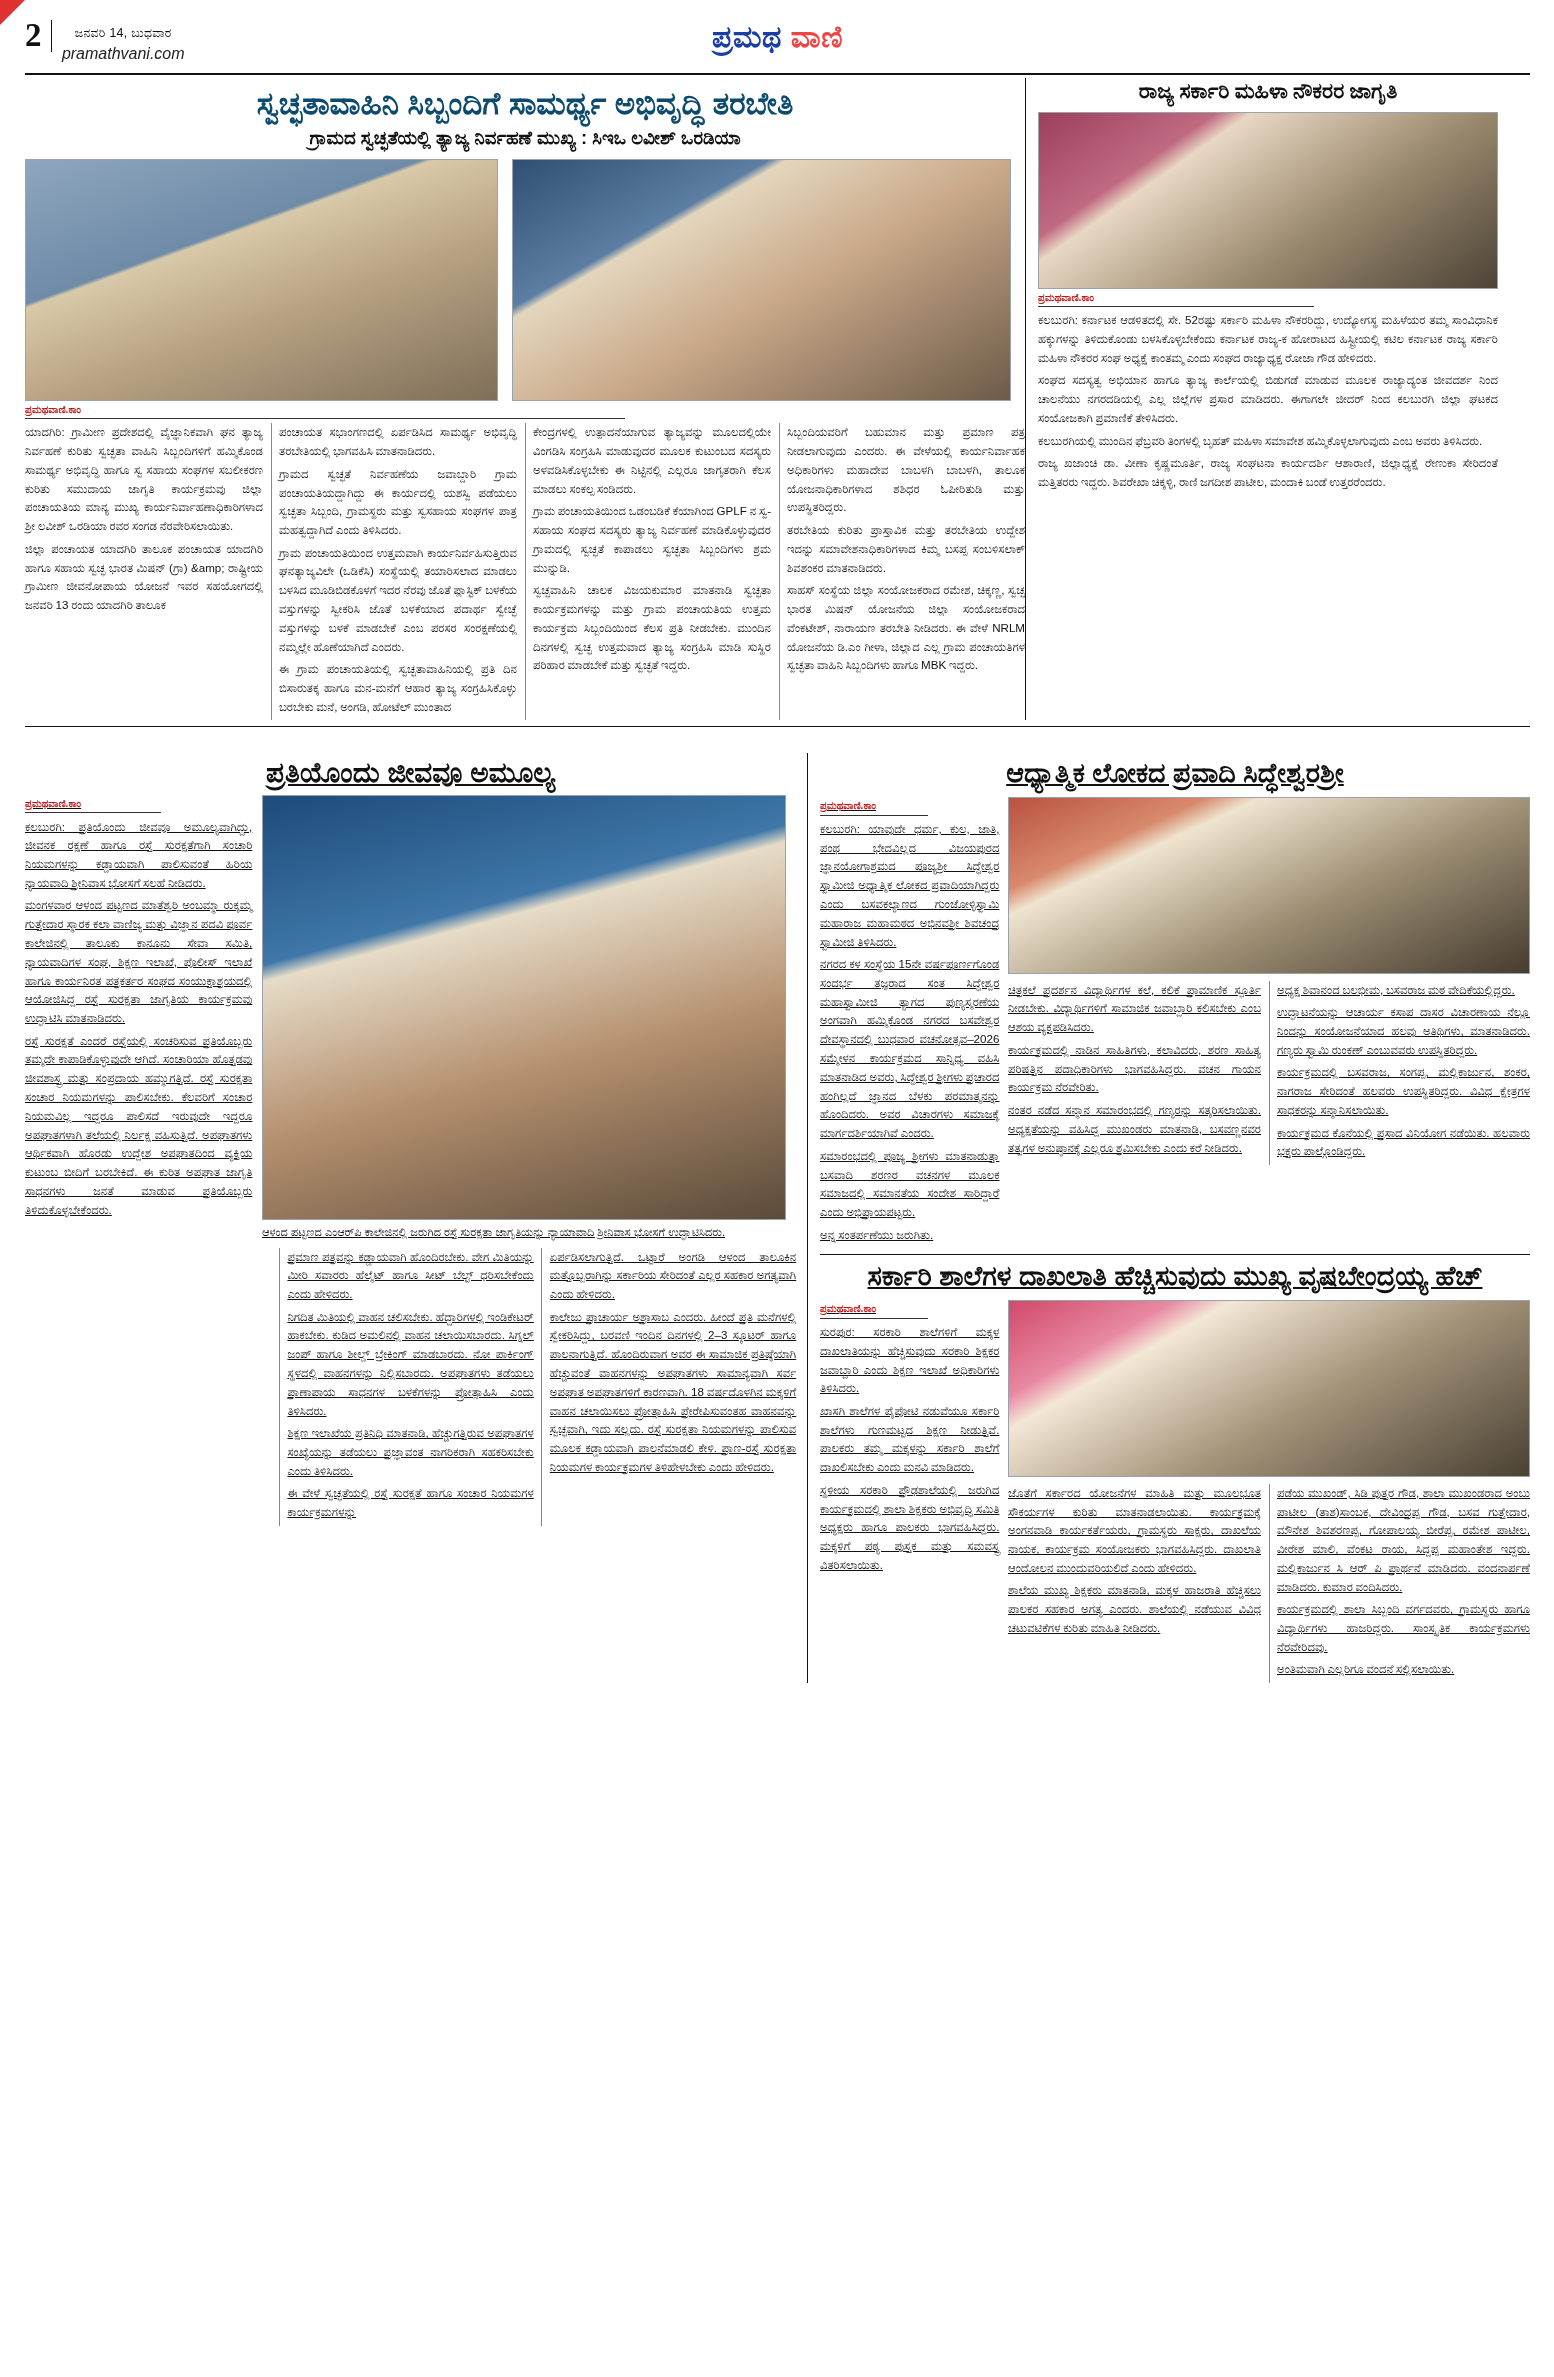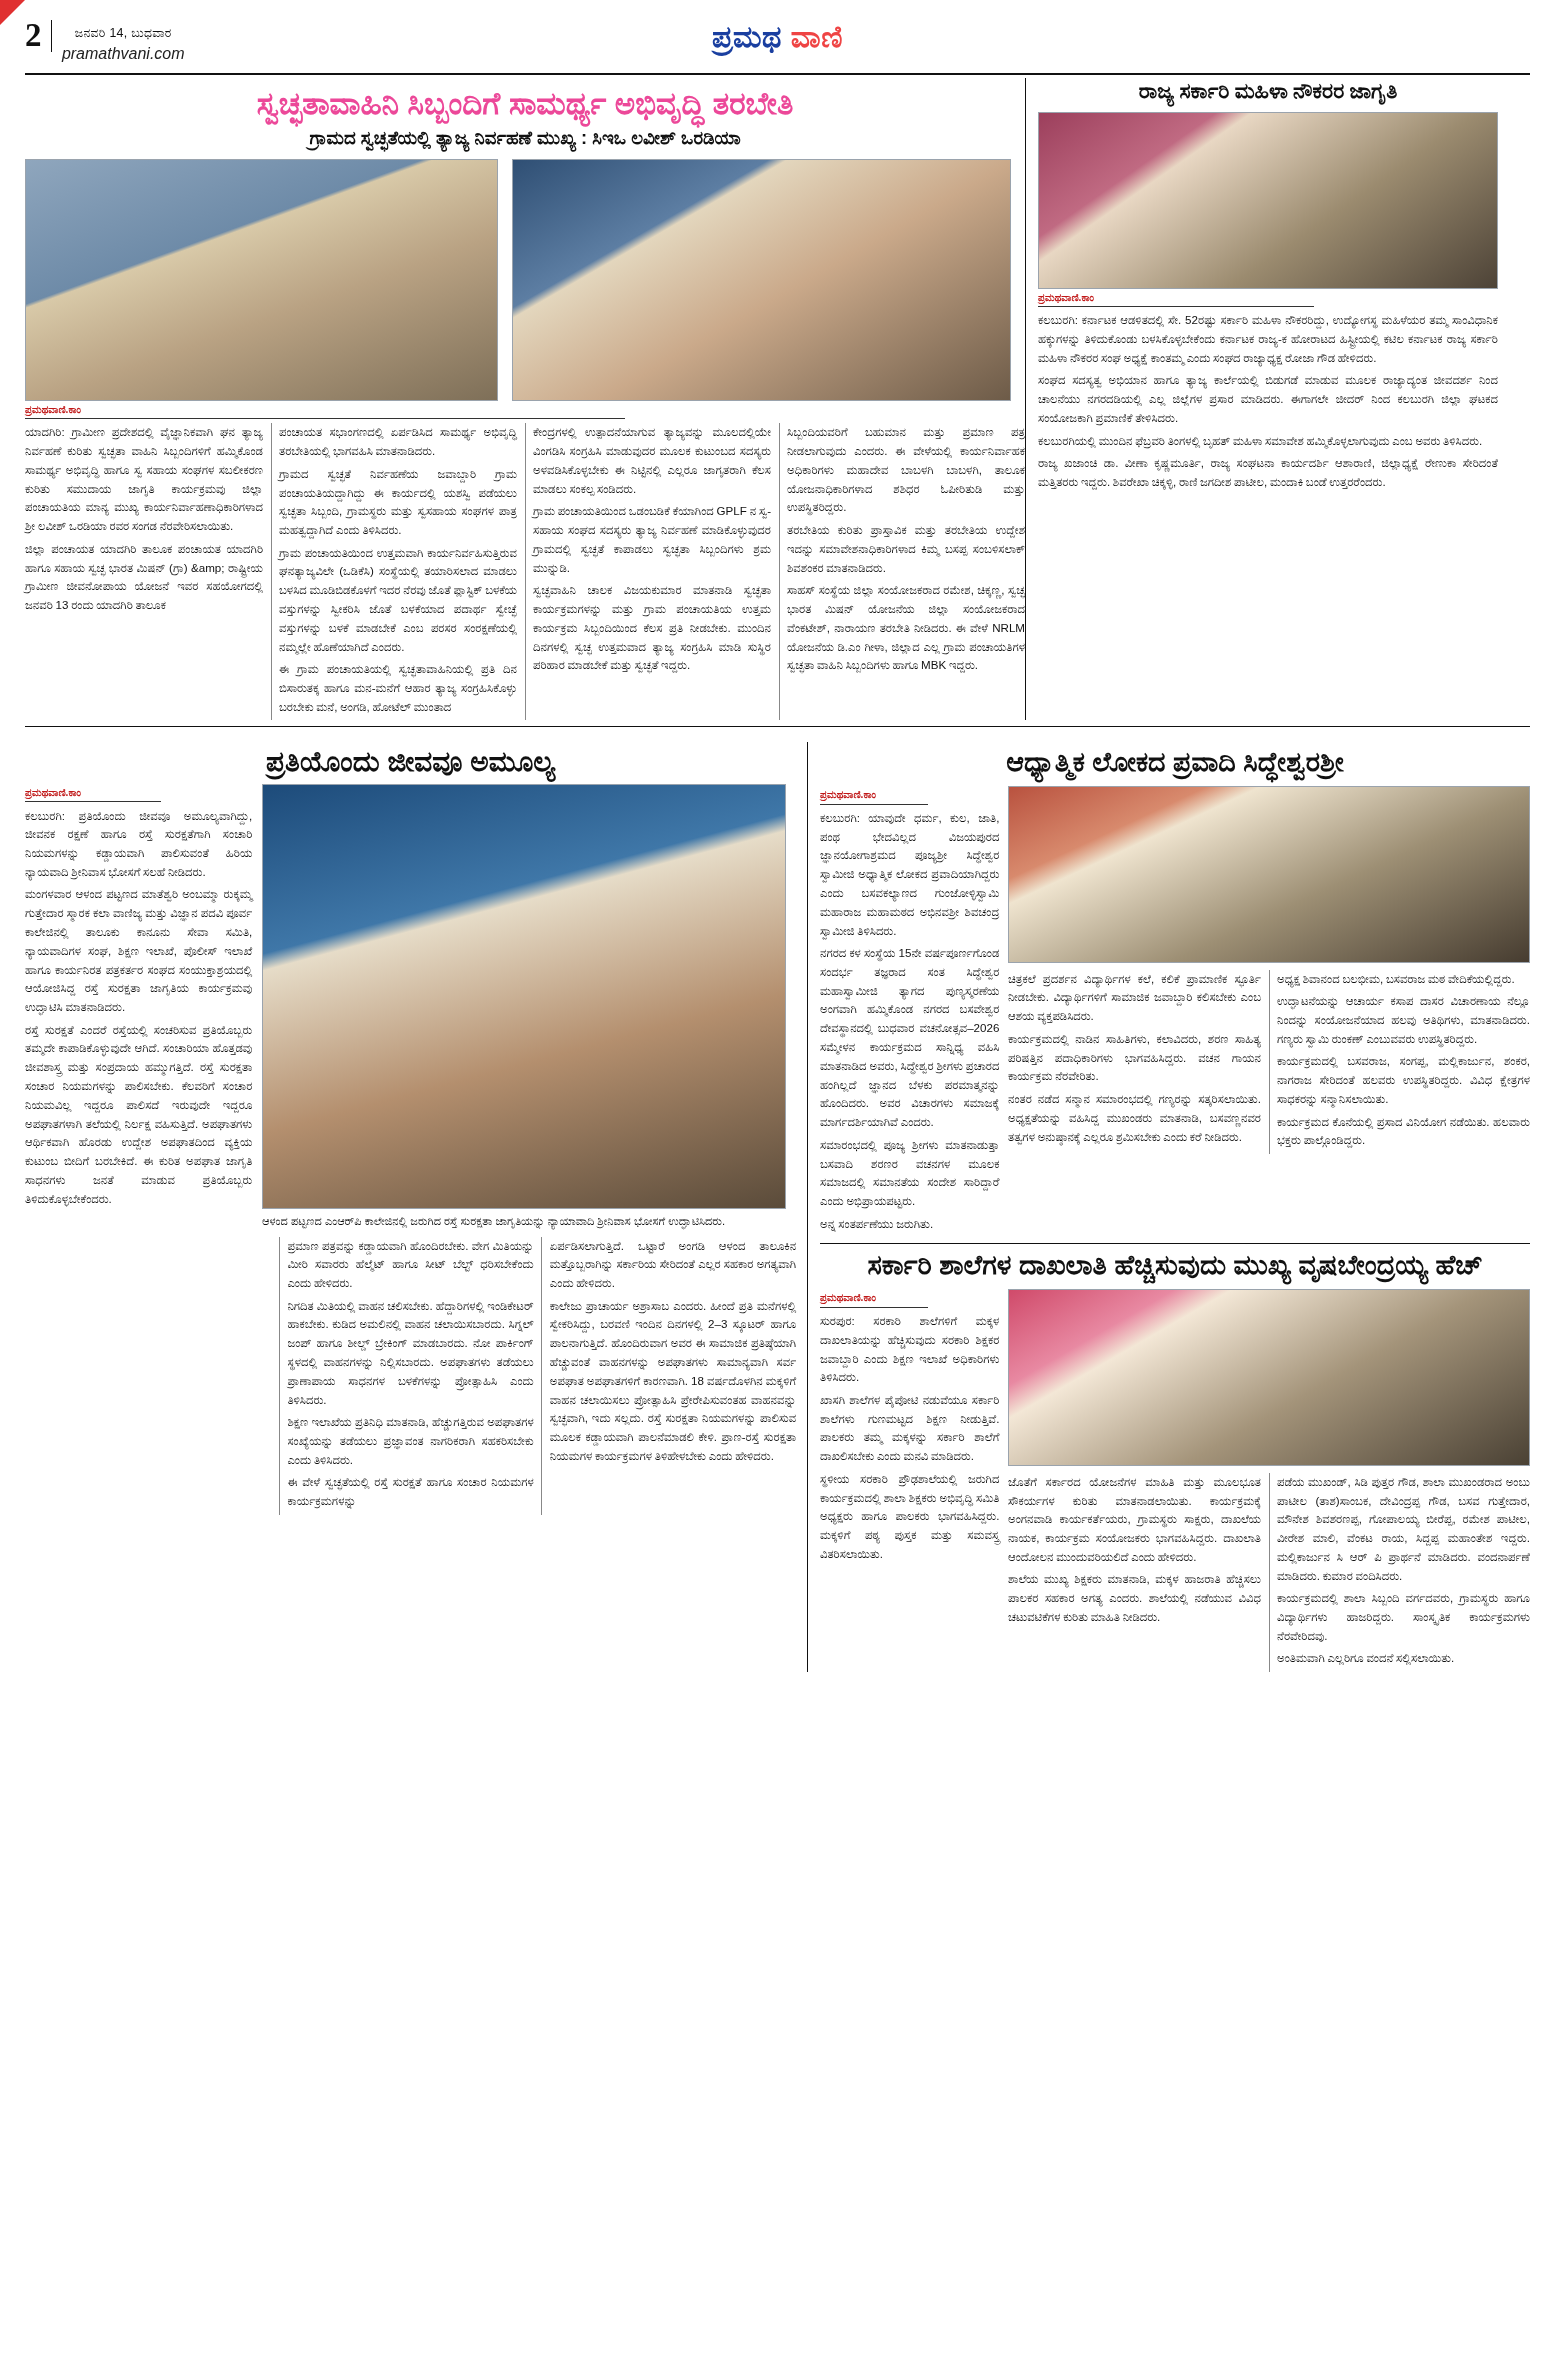--- a/index.html
+++ b/index.html
@@ -73,21 +73,21 @@
   }
   .body-text p { margin: 0 0 3.8px; }
   .lead-rule { width: 60%; border-top: 1.1px solid #333; margin: 2.2px 0 4.3px; }
 
   
   .headline-main {
     font-size: 31px;
     font-weight: bold;
     text-align: center;
     line-height: 1.25;
-    color: #ec4899;
+    color: #0c4a6e;
     margin: 7.5px 0 2.2px;
   }
   .headline-sub {
     font-size: 18.3px;
     font-weight: bold;
     text-align: center;
     line-height: 1.3;
     margin-bottom: 8.6px;
   }
   .row { display: flex; }
@@ -137,21 +137,21 @@
     margin: 3.2px 0 5.4px;
   }
   .sec-head-lg {
     font-size: 27px;
     font-weight: bold;
     text-align: center;
     line-height: 1.25;
     margin: 4.3px 0 6.5px;
   }
 
-  .mid-area { display: flex; margin-top: 15px; }
+  .mid-area { display: flex; margin-top: 26px; text-decoration: underline; }
   .mid-left { width: 782px; padding-right: 10.8px; }
   .mid-right { width: 723px; padding-left: 12px; border-left: 1.1px solid #111; }
 
   
   .ph-a { background: linear-gradient(160deg,#8fa6bd 0%,#6e8ba8 35%,#d8c9a8 36%,#b9a283 60%,#7e6f58 100%); }
   .ph-b { background: linear-gradient(150deg,#2f4f74 0%,#5d7ea3 28%,#e3d6bd 30%,#caa98a 55%,#6d5b48 100%); }
   .ph-c { background: linear-gradient(145deg,#9c3f5c 0%,#c06a82 25%,#e8d7c3 30%,#9b8b6f 62%,#4d4337 100%); }
   .ph-d { background: linear-gradient(165deg,#1d4b7a 0%,#3f77a8 30%,#e6dcc8 33%,#b48f6e 62%,#5a4b3a 100%); }
   .ph-e { background: linear-gradient(155deg,#b9523f 0%,#d88a6d 22%,#efe4cf 28%,#9d8f74 60%,#463c30 100%); }
   .ph-f { background: linear-gradient(150deg,#d04a6a 0%,#e889a2 20%,#f3e7d6 27%,#a4947a 58%,#4a4134 100%); }

